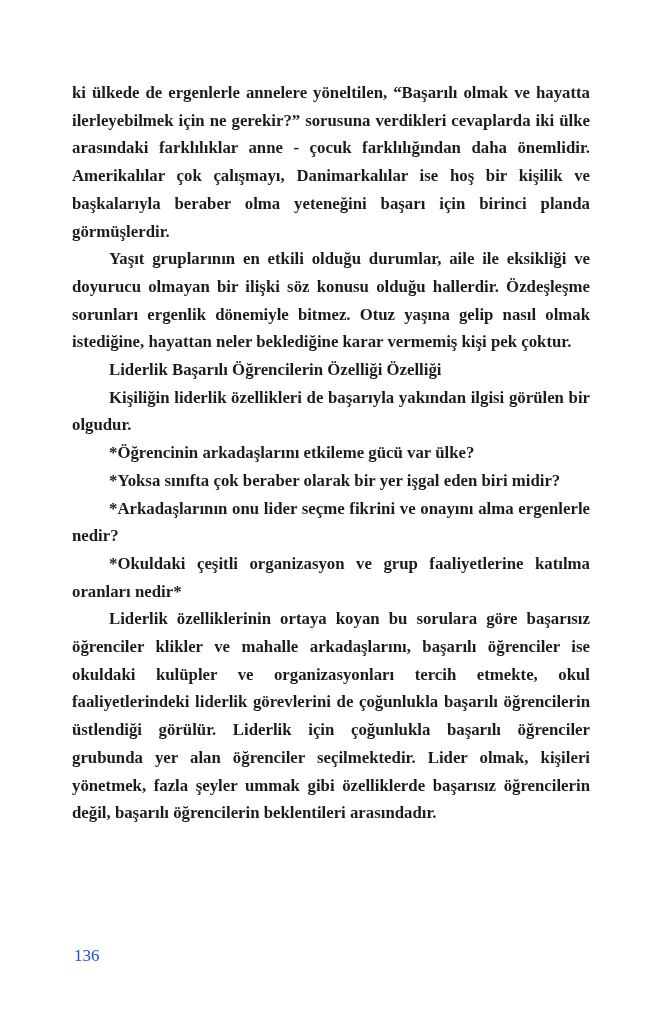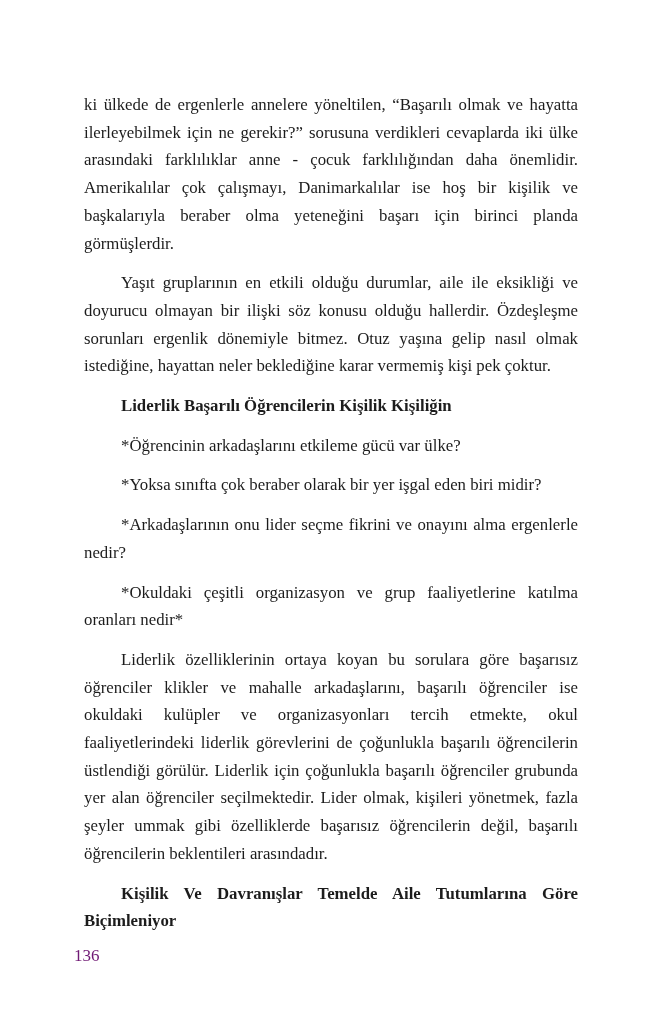--- a/index.html
+++ b/index.html
@@ -25,69 +25,70 @@
     left: 72px;
     top: 79px;
     width: 518px;
     font-size: 16.8px;
     line-height: 27.7px;
     text-align: justify;
     text-justify: inter-word;
   }
   .text-block p,
   .text-block h2 {
-    margin: 12px;
+    margin: 0;
     padding: 0;
     font-size: inherit;
     line-height: inherit;
     text-align: justify;
+    font-weight: bold;
   }
   .indent {
     text-indent: 37px;
   }
   .no-indent {
     text-indent: 0;
   }
   .heading {
     font-weight: bold;
   }
   .page-number {
     position: absolute;
     left: 74px;
     top: 944px;
     font-size: 17px;
     line-height: 24px;
-    color: #701a75;
+    color: #1d4ed8;
   }
 </style>
 </head>
 <body>
 
 <div class="page">
 
   <main class="text-block">
 
     <p class="no-indent">ki ülkede de ergenlerle annelere yöneltilen, “Başarılı olmak ve hayatta ilerleyebilmek için ne gerekir?” sorusuna verdikleri cevaplarda iki ülke arasındaki farklılıklar anne - çocuk farklılığından daha önemlidir. Amerikalılar çok çalışmayı, Danimarkalılar ise hoş bir kişilik ve başkalarıyla beraber olma yeteneğini başarı için birinci planda görmüşlerdir.</p>
 
 
     <p class="indent">Yaşıt gruplarının en etkili olduğu durumlar, aile ile eksikliği ve doyurucu olmayan bir ilişki söz konusu olduğu hallerdir. Özdeşleşme sorunları ergenlik dönemiyle bitmez. Otuz yaşına gelip nasıl olmak istediğine, hayattan neler beklediğine karar vermemiş kişi pek çoktur.</p>
 
-    <h2 class="heading indent">Liderlik Başarılı Öğrencilerin Kişilik Kişiliğin</h2>
+    <h2 class="heading indent">Liderlik Başarılı Öğrencilerin Özelliği Özelliği</h2>
 
+    <p class="indent">Kişiliğin liderlik özellikleri de başarıyla yakından ilgisi görülen bir olgudur.</p>
 
     <p class="indent">*Öğrencinin arkadaşlarını etkileme gücü var ülke?</p>
 
     <p class="indent">*Yoksa sınıfta çok beraber olarak bir yer işgal eden biri midir?</p>
 
     <p class="indent">*Arkadaşlarının onu lider seçme fikrini ve onayını alma ergenlerle nedir?</p>
 
     <p class="indent">*Okuldaki çeşitli organizasyon ve grup faaliyetlerine katılma oranları nedir*</p>
 
     <p class="indent">Liderlik özelliklerinin ortaya koyan bu sorulara göre başarısız öğrenciler klikler ve mahalle arkadaşlarını, başarılı öğrenciler ise okuldaki kulüpler ve organizasyonları tercih etmekte, okul faaliyetlerindeki liderlik görevlerini de çoğunlukla başarılı öğrencilerin üstlendiği görülür. Liderlik için çoğunlukla başarılı öğrenciler grubunda yer alan öğrenciler seçilmektedir. Lider olmak, kişileri yönetmek, fazla şeyler ummak gibi özelliklerde başarısız öğrencilerin değil, başarılı öğrencilerin beklentileri arasındadır.</p>
 
-    <h2 class="heading indent">Kişilik Ve Davranışlar Temelde Aile Tutumlarına Göre Biçimleniyor</h2>
 
 
   </main>
 
   <div class="page-number">136</div>
 
 </div>
 
 </body></html>

